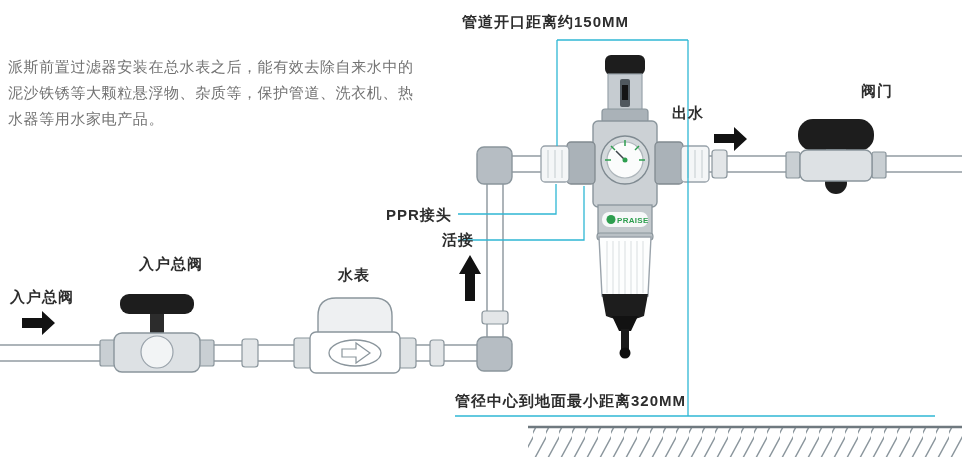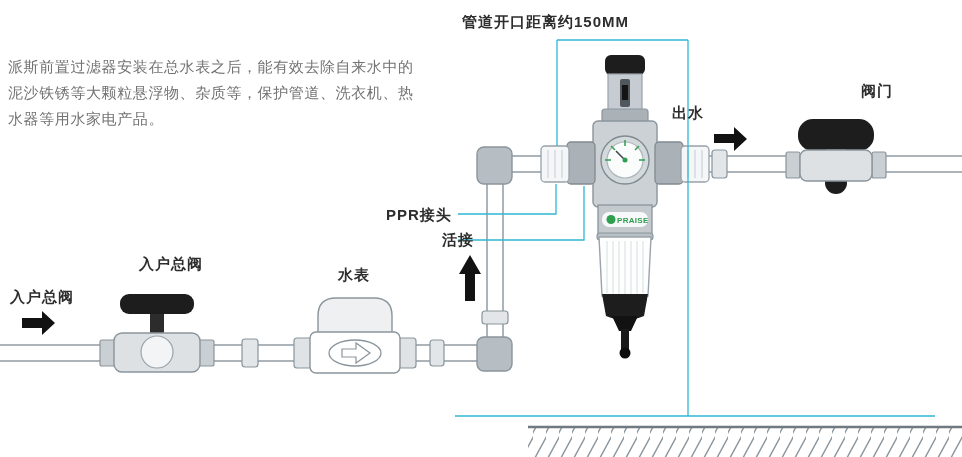--- a/index.html
+++ b/index.html
@@ -163,14 +163,15 @@
   <div class="lbl" style="left:338px;top:266px;">水表</div>
 
   <div class="lbl" style="left:386px;top:206px;">PPR接头</div>
 
   <div class="lbl" style="left:442px;top:231px;">活接</div>
 
   <div class="lbl" style="left:672px;top:104px;">出水</div>
 
   <div class="lbl" style="left:861px;top:82px;">阀门</div>
 
+  <div class="lbl" style="left:455px;top:392px;">管径中心到地面最小距离320MM</div>
 
 </div>
 
 </body></html>

